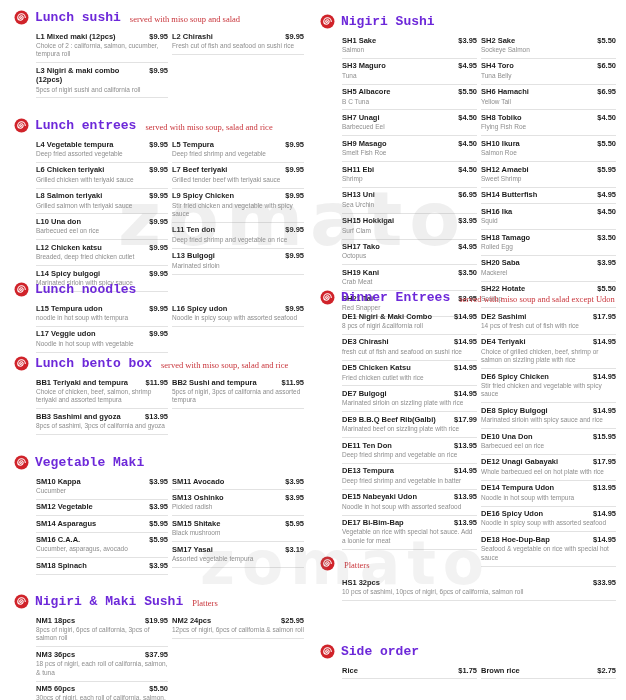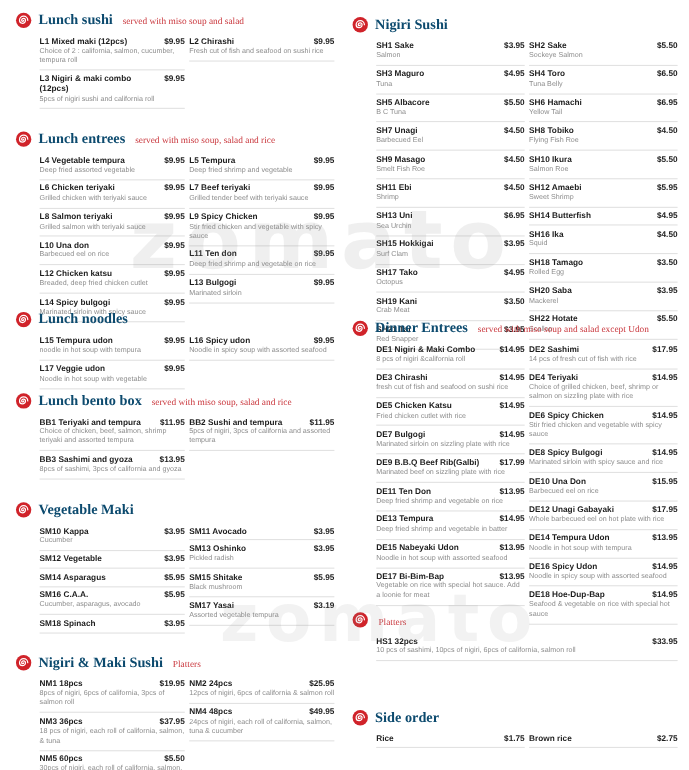--- a/index.html
+++ b/index.html
@@ -18,22 +18,22 @@
   #sec-nigiri-maki-sushi{top:594px; left:14px; width:290px;}
   
   #sec-nigiri-sushi       {top:14px;  left:320px; width:296px;}
   #sec-dinner-entrees     {top:290px; left:320px; width:296px;}
   #sec-sashimi-nigiri-maki{top:556px; left:320px; width:296px;}
   #sec-side-order         {top:644px; left:320px; width:296px;}
 
   .sec-head{display:flex;align-items:center;gap:6px;margin-bottom:4px;}
   .sec-icon{width:15px;height:15px;flex:0 0 auto;display:block;}
   .sec-title{
-    font-family:Liberation Serif, serif;
-    font-weight:bold;font-size:13px;color:#0c4a6e;white-space:nowrap;
+    font-family:Liberation Mono, monospace;
+    font-weight:bold;font-size:13px;color:#6d28d9;white-space:nowrap;
   }
   .sec-note{
     font-family:"Liberation Serif", serif;
     font-size:8.5px;color:#c9363c;padding-left:3px;white-space:nowrap;
     position:relative;top:1px;
   }
   .sec-cols{display:flex;gap:4px;padding-left:22px;}
   .subcol{flex:1;min-width:0;}
   .item{border-bottom:1px solid #e2e2e2;padding:2.5px 0 3.5px;}
   .irow{display:flex;justify-content:space-between;align-items:baseline;gap:4px;}
@@ -364,27 +364,20 @@
           </div>
         </div>
         <div class="subcol">
           <div class="item">
             <div class="irow">
               <span class="iname">NM2 24pcs</span>
               <span class="iprice">$25.95</span>
             </div>
             <div class="idesc">12pcs of nigiri, 6pcs of california &amp; salmon roll</div>
           </div>
-          <div class="item">
-            <div class="irow">
-              <span class="iname">NM4 48pcs</span>
-              <span class="iprice">$49.95</span>
-            </div>
-            <div class="idesc">24pcs of nigiri, each roll of california, salmon, tuna &amp; cucumber</div>
-          </div>
         </div>
       </div>
     </section>
     <section class="section" id="sec-nigiri-sushi">
       <div class="sec-head">
         <svg class="sec-icon" viewBox="0 0 20 20" aria-hidden="true">
     <circle cx="10" cy="10" r="9.3" fill="#d0232a"></circle>
     <path d="M15,10 a5,5 0 1 0 -10,0 a3.6,3.6 0 1 0 7.2,0 a2.3,2.3 0 1 0 -4.6,0 a1.2,1.2 0 1 0 2.4,0" fill="none" stroke="#ffffff" stroke-width="1.5" stroke-linecap="round"></path>
   </svg>
         <span class="sec-title">Nigiri Sushi</span>

